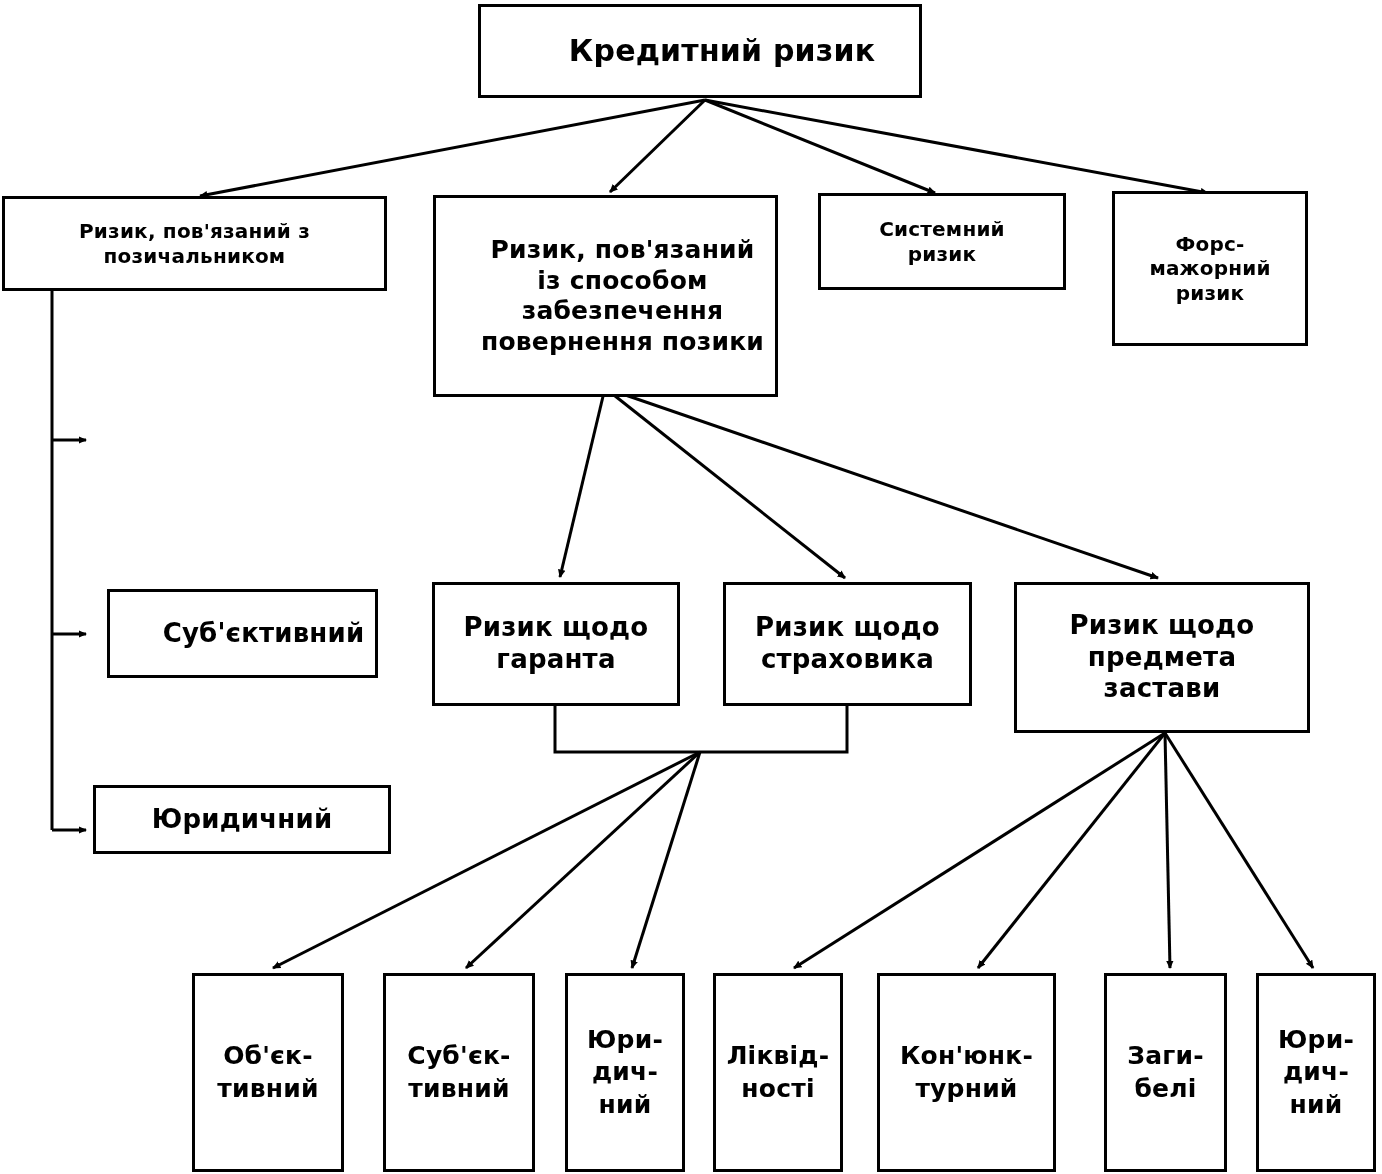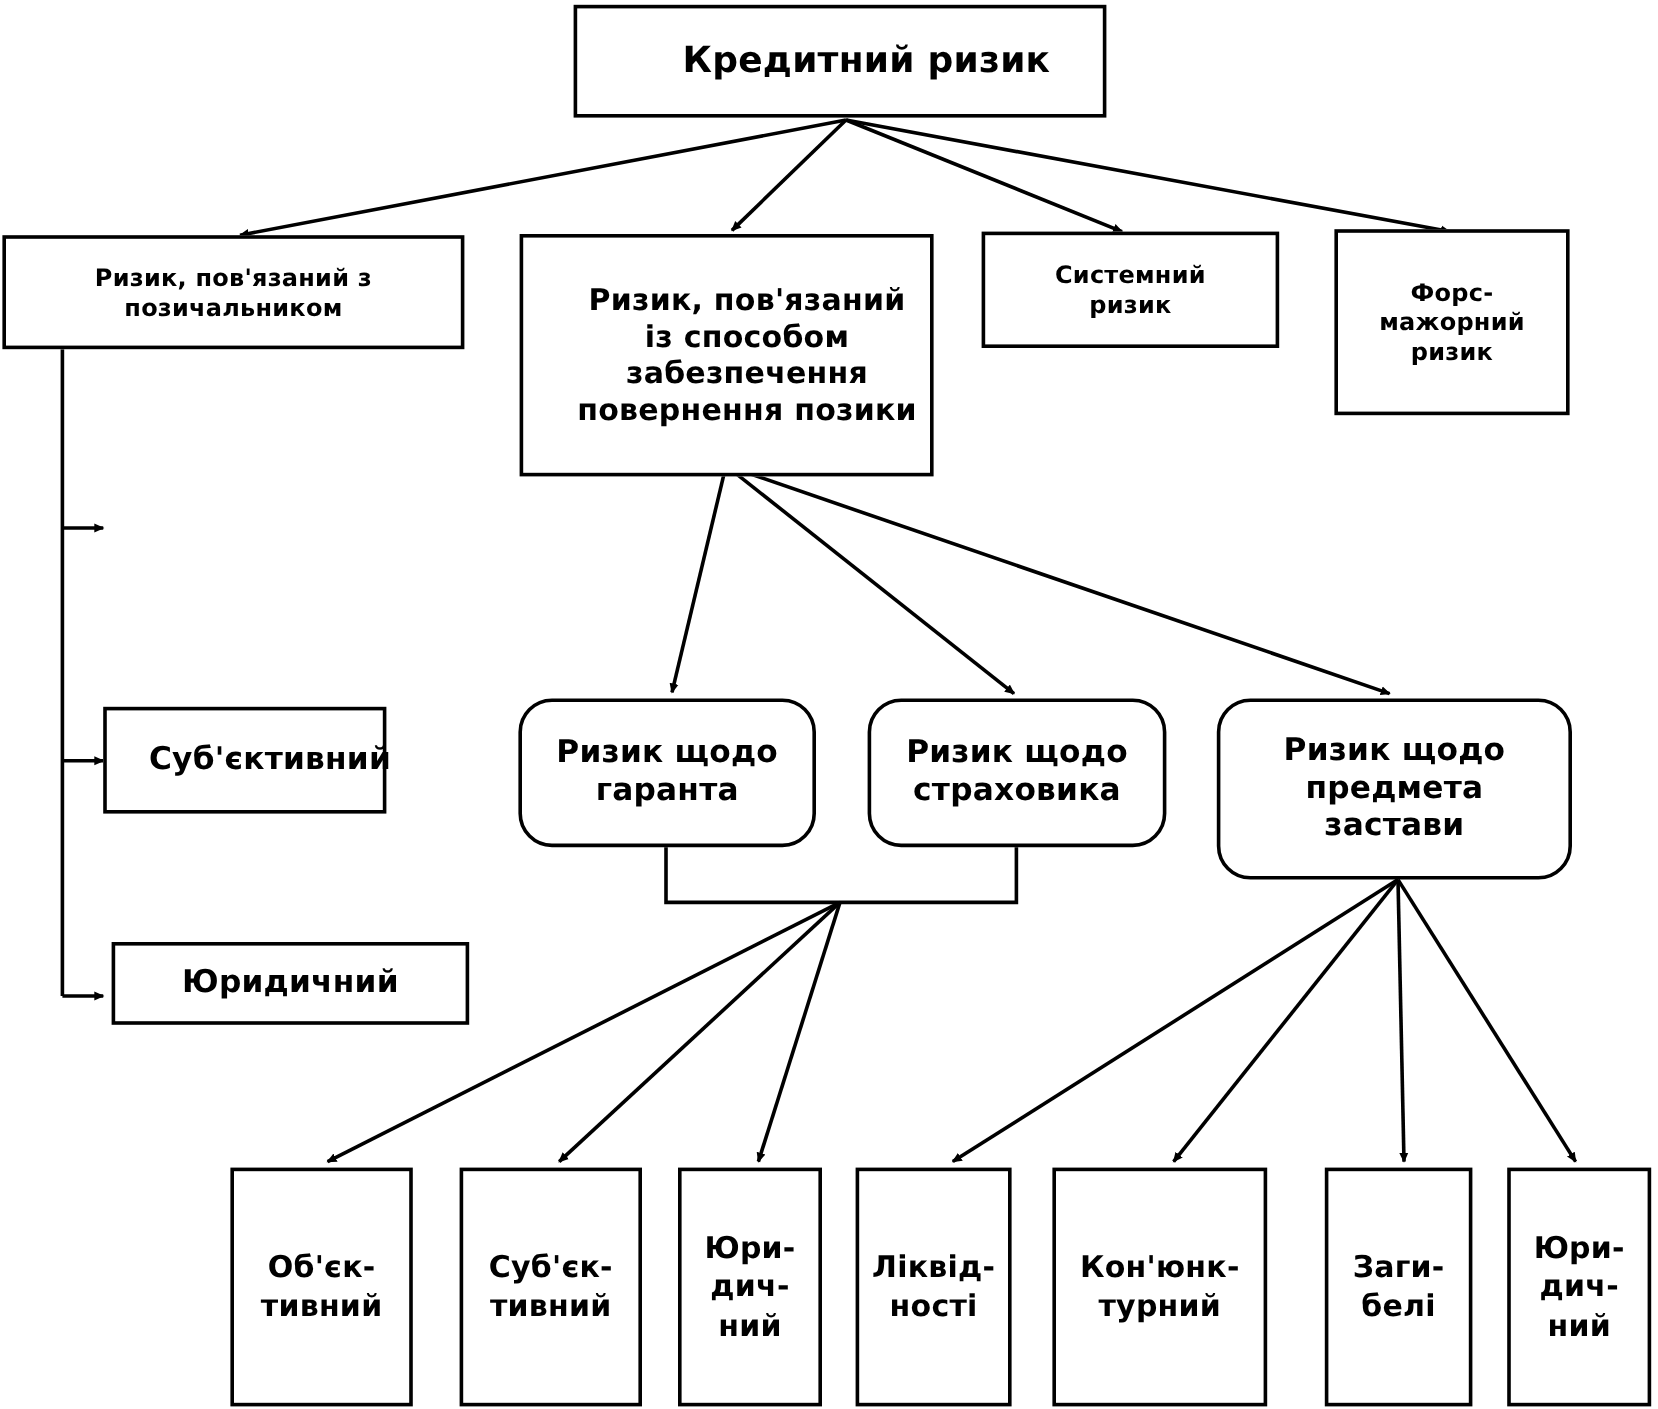--- a/index.html
+++ b/index.html
@@ -39,21 +39,21 @@
     font-weight: bold;
     line-height: 1.22;
     letter-spacing: 0.2px;
     white-space: pre-line;
     padding: 2px 4px;
   }
   .node.n-root      { font-size: 30px; }
   .node.n-lvl2      { font-size: 20px; }
   .node.n-lvl2-tall { font-size: 25px; }
   .node.n-side      { font-size: 26px; }
-  .node.n-mid       { font-size: 26px; border-radius: 28px; }
+  .node.n-mid       { font-size: 26px; }
   .node.n-leaf      { font-size: 25px; line-height: 1.3; }
 </style>
 </head>
 <body>
 
 <div id="diagram-root">
 
   <svg id="edges-layer" viewBox="0 0 1382 1174" width="1382" height="1174" xmlns="http://www.w3.org/2000/svg">
     <defs>
       <marker id="arrowhead" markerWidth="9" markerHeight="9" refX="7.4" refY="4.2" orient="auto" markerUnits="userSpaceOnUse">
@@ -110,21 +110,21 @@
 повернення позики</div>
 
   <div class="node n-lvl2" style="left:818px; top:193px; width:248px; height:97px;">Системний
 ризик</div>
 
   <div class="node n-lvl2" style="left:1112px; top:191px; width:196px; height:155px;">Форс-
 мажорний
 ризик</div>
 
 
-  <div class="node n-side" style="left:86px; top:589px; width:236px; height:89px;padding-left:46px;">Суб'єктивний</div>
+  <div class="node n-side" style="left:107px; top:589px; width:271px; height:89px;padding-left:46px;">Суб'єктивний</div>
 
   <div class="node n-side" style="left:93px; top:785px; width:298px; height:69px;">Юридичний</div>
 
   <div class="node n-mid" style="left:432px; top:582px; width:248px; height:124px;">Ризик щодо
 гаранта</div>
 
   <div class="node n-mid" style="left:723px; top:582px; width:249px; height:124px;">Ризик щодо
 страховика</div>
 
   <div class="node n-mid" style="left:1014px; top:582px; width:296px; height:151px;">Ризик щодо

